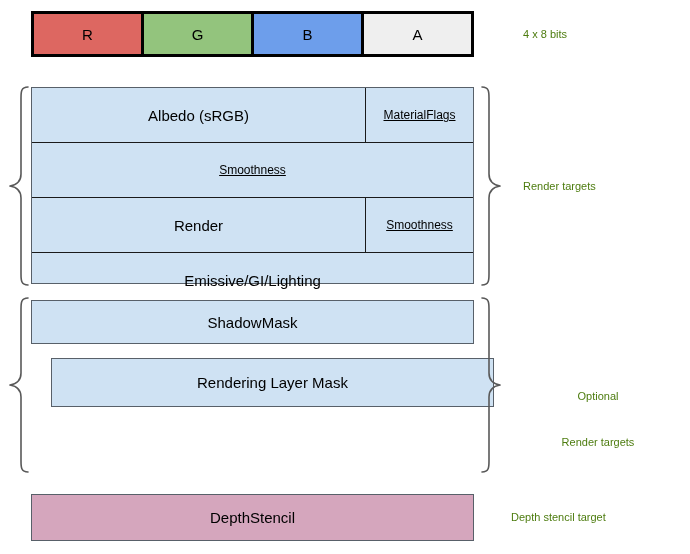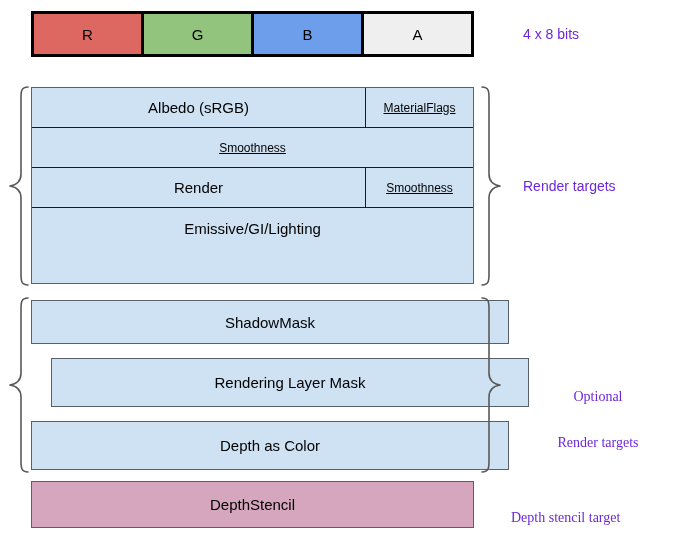--- a/index.html
+++ b/index.html
@@ -54,21 +54,21 @@
     left: 31px;
     top: 87px;
     width: 443px;
     height: 197px;
     border: 1px solid #586069;
     background: #cfe2f3;
     box-sizing: border-box;
   }
   .rt-row {
     position: relative;
-    height: 40px;
+    height: 55px;
     display: flex;
     border-bottom: 1px solid #1a1a1a;
     box-sizing: border-box;
   }
   .rt-row:last-child { border-bottom: none; }
   .rt-main {
     width: 334px;
     display: flex;
     align-items: center;
     justify-content: center;
@@ -86,38 +86,38 @@
     align-items: center;
     justify-content: center;
     font-size: 12px;
     box-sizing: border-box;
     text-decoration: underline;
   }
 
   
   .opt-box {
     left: 31px;
-    width: 478px;
+    width: 443px;
     height: 44px;
     border: 1px solid #586069;
     background: #cfe2f3;
     display: flex;
     align-items: center;
     justify-content: center;
     font-size: 15px;
     box-sizing: border-box;
   }
   .opt-box.b0 { top: 300px; }
   .opt-box.b1 { top: 358px; height: 49px; margin-left: 20px; }
   .opt-box.b2 { top: 421px; height: 49px; }
 
   
   .ds-bar {
     left: 31px;
-    top: 481px;
+    top: 494px;
     width: 443px;
     height: 47px;
     border: 1px solid #586069;
     background: #d5a6bd;
     display: flex;
     align-items: center;
     justify-content: center;
     font-size: 15px;
     box-sizing: border-box;
   }
@@ -129,29 +129,29 @@
     fill: none;
     stroke: #595959;
     stroke-width: 1.6;
     stroke-linecap: round;
     stroke-linejoin: round;
   }
 
   
   .caption {
     position: absolute;
-    font-size: 14px;
+    font-size: 11px;
     line-height: 23px;
-    color: #6d28d9;
+    color: #4d7c0f;
     white-space: pre-line;
   }
   .caption.c-bits   { left: 523px; top: 23px; }
   .caption.c-rt     { left: 523px; top: 175px; }
-  .caption.c-opt    { left: 523px; top: 362px; text-align: center; width: 150px; font-family: Liberation Serif, serif; }
-  .caption.c-ds     { left: 511px; top: 506px; font-family: Liberation Serif, serif; }
+  .caption.c-opt    { left: 523px; top: 362px; text-align: center; width: 150px; }
+  .caption.c-ds     { left: 511px; top: 506px; }
 </style>
 </head>
 <body>
 
 <div id="diagram">
 
   <div class="abs channel-strip">
     <div class="channel-cell" style="background:#dd6761;">
       <span>R</span>
     </div>
@@ -202,23 +202,20 @@
   </div>
 
   <div class="caption c-rt">Render targets</div>
 
   <div class="abs opt-box b0">
     <span>ShadowMask</span>
   </div>
   <div class="abs opt-box b1">
     <span>Rendering Layer Mask</span>
   </div>
-  <div class="abs opt-box b2">
-    <span>Depth as Color</span>
-  </div>
 
   <div class="brace" style="left:8px; top:297px;">
     <svg width="22" height="176" viewBox="0 0 22 176">
       <path d="M20 1 C13 1 13 6 13 12 L13 76 C13 84 8 87 2 88 C8 89 13 92 13 100 L13 164 C13 170 13 175 20 175"></path>
     </svg>
   </div>
   <div class="brace" style="left:480px; top:297px;">
     <svg width="22" height="176" viewBox="0 0 22 176">
       <path d="M2 1 C9 1 9 6 9 12 L9 76 C9 84 14 87 20 88 C14 89 9 92 9 100 L9 164 C9 170 9 175 2 175"></path>
     </svg>

